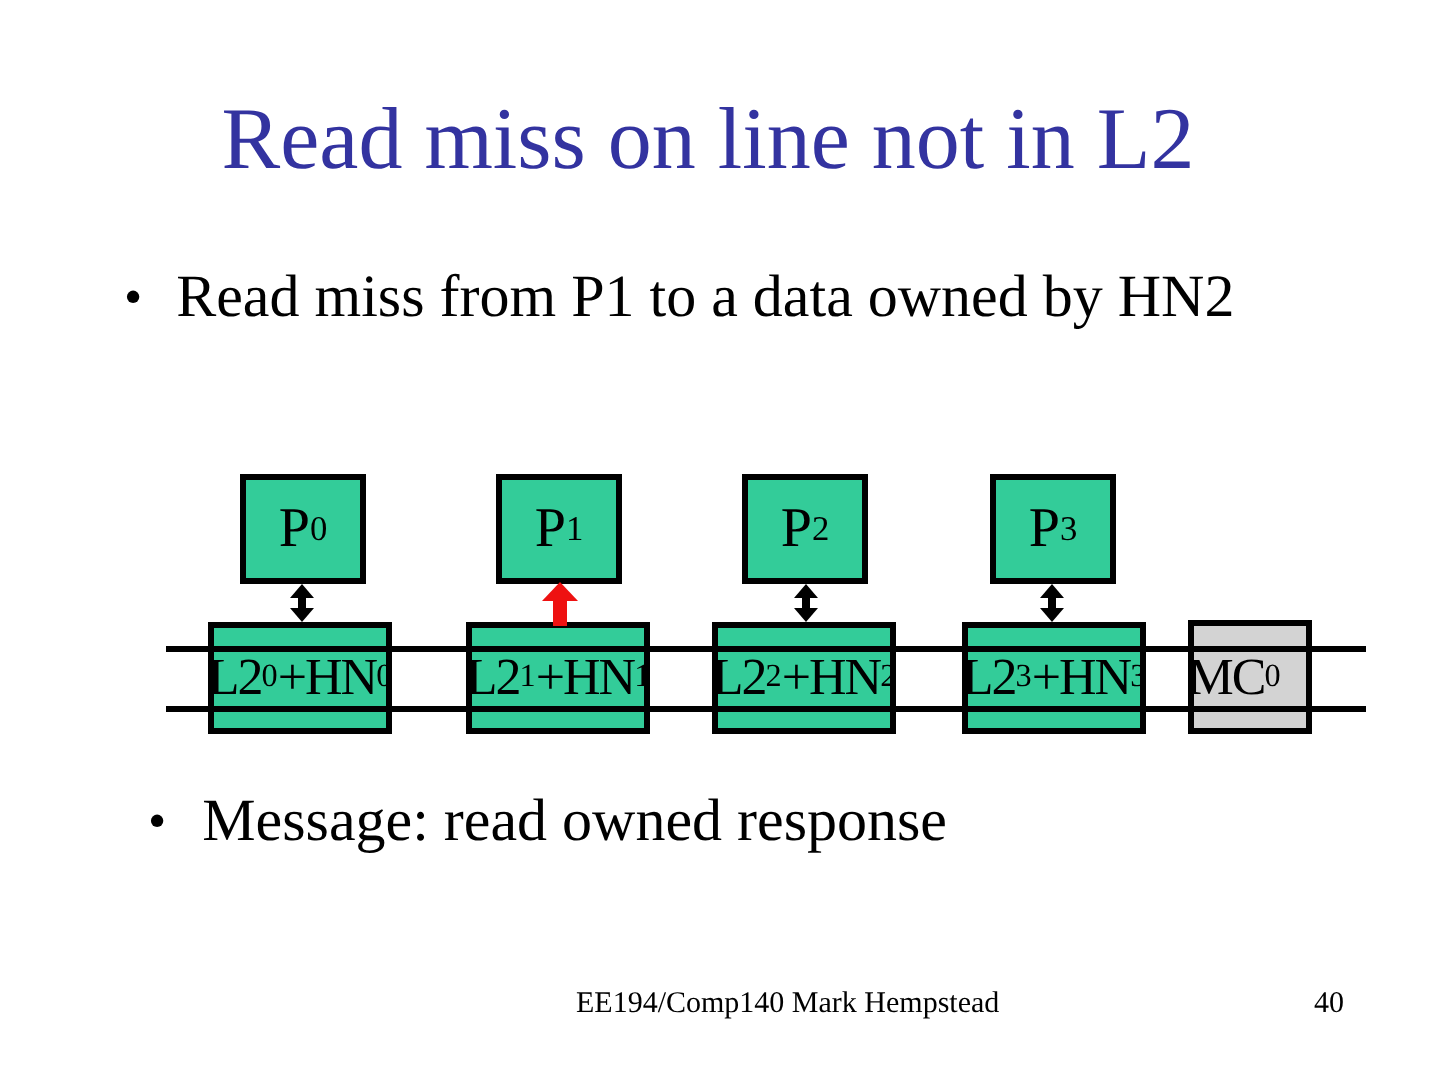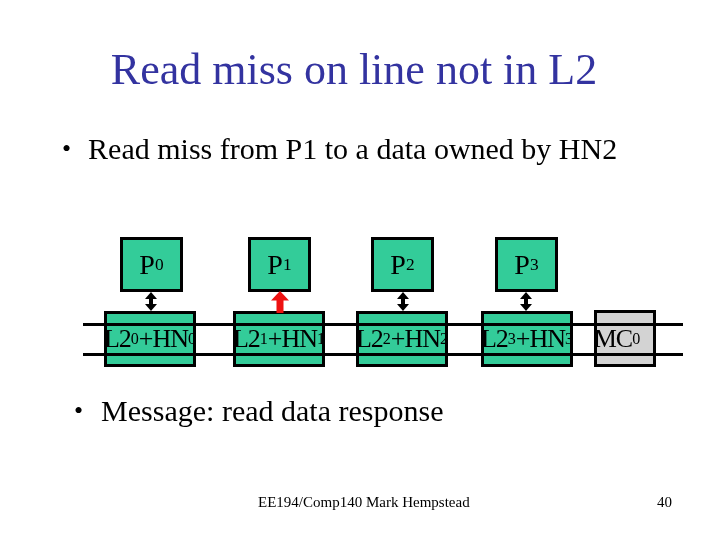--- a/index.html
+++ b/index.html
@@ -51,21 +51,21 @@
   .p-label{top:237px;width:63px;height:55px;font-size:28px;letter-spacing:0;}
   #p0-label{left:120px;} #p1-label{left:248px;} #p2-label{left:371px;} #p3-label{left:495px;}
   sub.s{font-size:0.62em;line-height:0;vertical-align:-0.28em;letter-spacing:0;}
 
   
   .dbl-arrow{top:292px;width:14px;height:19px;z-index:2;}
   #arrow-p0{left:144px;} #arrow-p2{left:396px;} #arrow-p3{left:519px;}
   #arrow-p1{left:271px;top:291px;width:18px;height:22px;z-index:5;}
 
   
-  #footer-text{top:493px;left:258px;font-size:15px;line-height:1.2;}
+  #footer-text{top:493px;left:288px;font-size:15px;line-height:1.2;}
   #page-number{top:493px;right:48px;font-size:15px;line-height:1.2;}
 </style>
 </head>
 <body>
 
 <div class="abs" id="title">Read miss on line not in L2</div>
 
 <div class="abs bullet-line" id="bullet1">
   <span class="bullet-dot">•</span>
   <span>Read miss from P1 to a data owned by HN2</span>
@@ -146,17 +146,17 @@
   <polygon points="7,19 1,12 13,12" fill="#000"></polygon>
 </svg>
 <svg class="abs dbl-arrow" id="arrow-p3" viewBox="0 0 14 19">
   <polygon points="7,0 1,7 13,7" fill="#000"></polygon>
   <rect x="5" y="5" width="4" height="9" fill="#000"></rect>
   <polygon points="7,19 1,12 13,12" fill="#000"></polygon>
 </svg>
 
 <div class="abs bullet-line" id="bullet2">
   <span class="bullet-dot">•</span>
-  <span>Message: read data response</span>
+  <span>Message: read owned response</span>
 </div>
 
 <div class="abs" id="footer-text">EE194/Comp140 Mark Hempstead</div>
 <div class="abs" id="page-number">40</div>
 
 </body></html>

